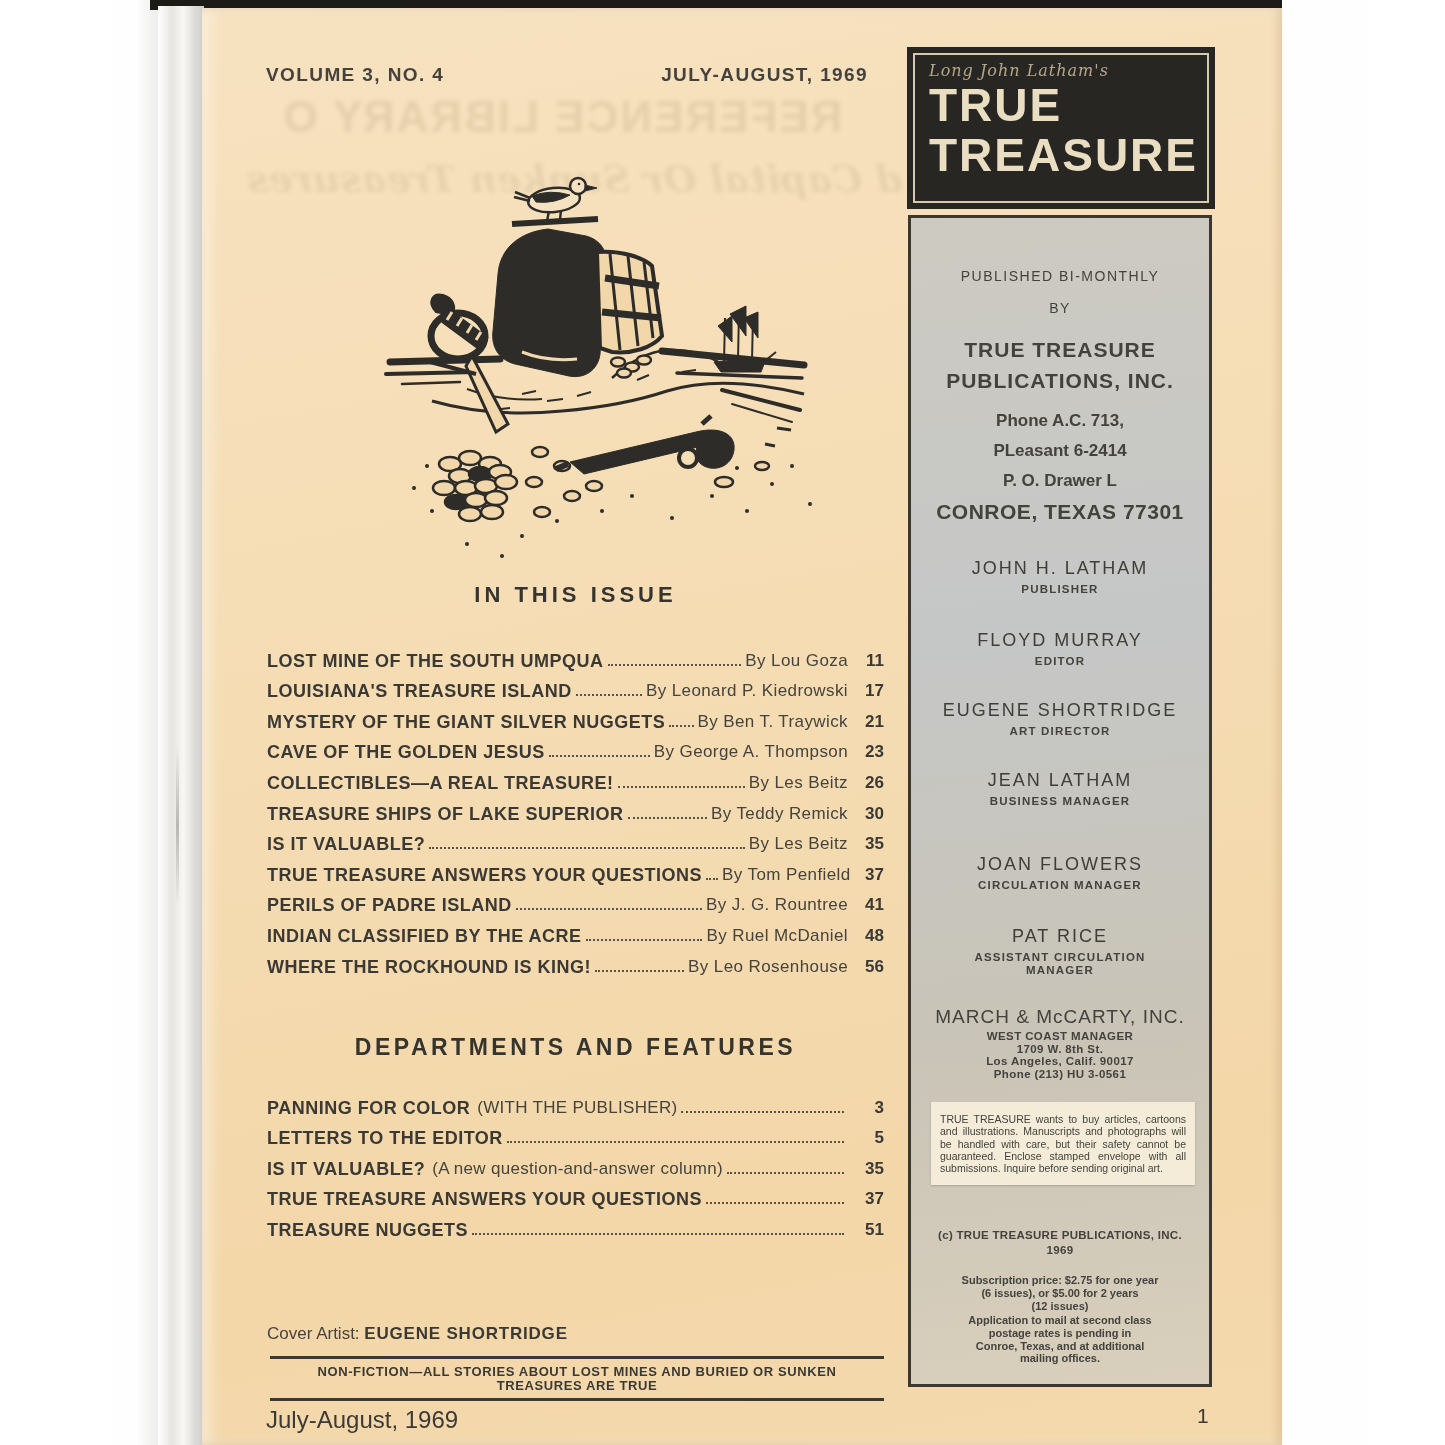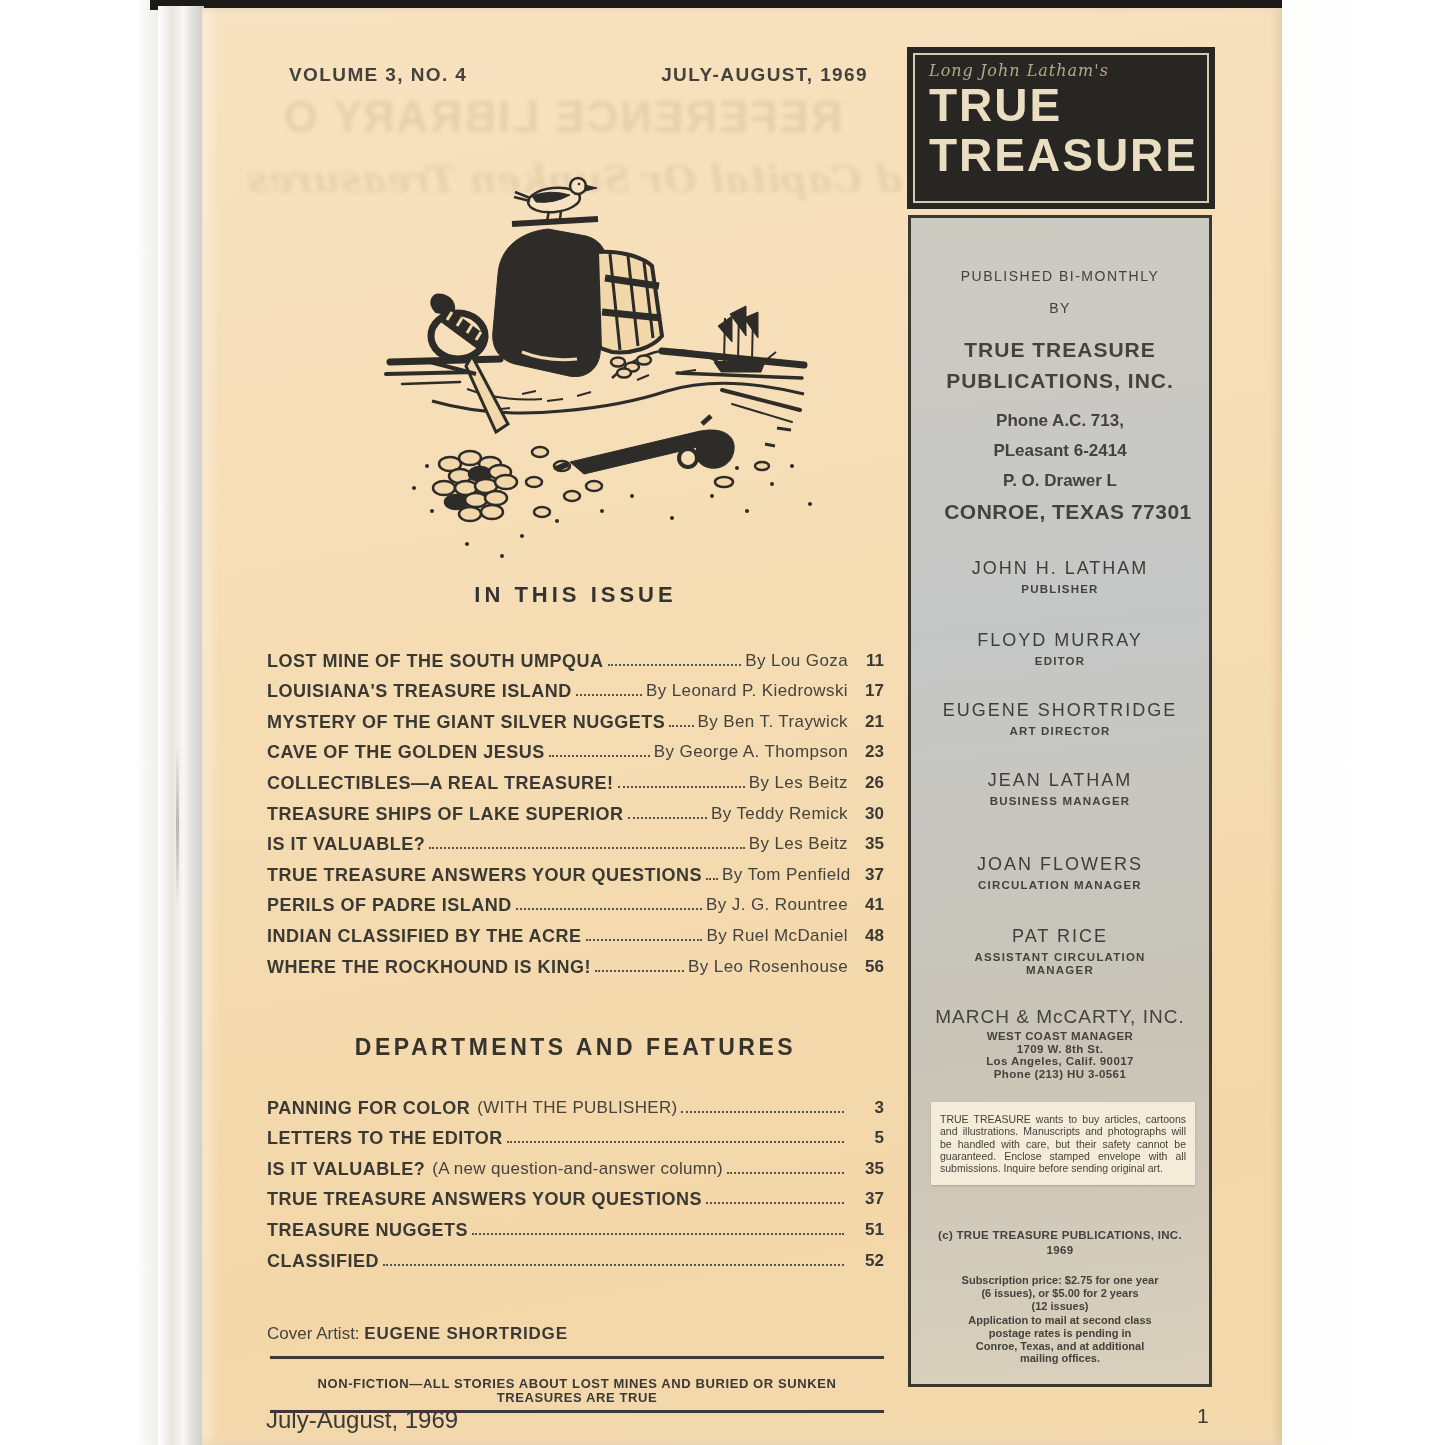--- a/index.html
+++ b/index.html
@@ -18,41 +18,41 @@
        box-shadow:inset -4px 0 10px rgba(140,100,60,.20), inset 8px 0 14px rgba(255,250,240,.55);}
 
   
   .ghost{position:absolute;transform:scaleX(-1);filter:blur(2px);font-weight:bold;white-space:nowrap;}
   .g1{left:30px;top:84px;width:660px;text-align:center;font-size:44px;letter-spacing:2px;color:rgba(146,124,88,.17);}
   .g2{left:60px;top:148px;width:640px;text-align:center;font-size:38px;font-family:"DejaVu Serif",serif;
       font-style:italic;color:rgba(150,126,90,.15);}
 
   
   .vol,.date{position:absolute;top:56px;font-size:19px;font-weight:600;letter-spacing:1.4px;color:#45423d;}
-  .vol{left:64px;margin-left:23px;} .date{right:414px;}
+  .vol{left:64px;} .date{right:414px;}
 
   
   .logo{position:absolute;left:705px;top:39px;width:308px;height:162px;background:#282623;
         border:1px solid #282623;box-sizing:border-box;padding:5px;}
   .logo-inner{width:100%;height:100%;box-sizing:border-box;border:2px solid #d5c9ae;
         background:#282623;padding:6px 24px 0 14px;}
   .logo-script{font-family:"DejaVu Serif",serif;font-style:italic;font-size:16px;color:#b4a789;letter-spacing:1px;}
   .logo-l1,.logo-l2{font-weight:bold;color:#eadec2;font-size:46px;line-height:50px;letter-spacing:2px;}
 
   
   .sidebar{position:absolute;left:706px;top:207px;width:304px;height:1172px;box-sizing:border-box;
         border:3px solid #3a3831;
         background:linear-gradient(175deg,#cdcac1 0%,#c5c7c7 35%,#c9c4b7 70%,#d9cfbc 100%);
         color:#44423d;text-align:center;overflow:hidden;}
   .sb{position:absolute;left:0;width:100%;}
   .sb-pub{top:50px;font-size:14px;font-weight:500;letter-spacing:1.5px;}
   .sb-by{top:82px;font-size:14px;font-weight:500;letter-spacing:1.5px;}
   .sb-co{top:116px;font-size:21px;font-weight:bold;letter-spacing:1px;line-height:31px;}
   .sb-ph{top:188px;font-size:17px;font-weight:bold;line-height:30px;}
-  .sb-conroe{top:282px;font-size:21px;font-weight:bold;letter-spacing:.5px;padding-left:8px;}
+  .sb-conroe{top:282px;font-size:21px;font-weight:bold;letter-spacing:.5px;}
   .staff-name{font-size:18px;font-weight:400;letter-spacing:2px;color:#3f3d38;}
   .staff-role{font-size:11.5px;font-weight:bold;letter-spacing:1.2px;margin-top:4px;line-height:13px;}
   .st0{top:340px;} .st1{top:412px;} .st2{top:482px;} .st3{top:552px;} .st4{top:636px;} .st5{top:708px;}
   .sb-march{top:788px;font-size:19px;font-weight:400;letter-spacing:1px;}
   .sb-march-lines{top:812px;font-size:11.5px;font-weight:600;line-height:12.5px;letter-spacing:.4px;}
   .notice{position:absolute;left:20px;top:884px;width:264px;background:#f4ecd9;padding:11px 9px;
         box-sizing:border-box;text-align:justify;font-size:10.5px;font-weight:normal;line-height:12.3px;
         box-shadow:0 1px 2px rgba(60,50,30,.25);}
   .sb-copy{top:1010px;font-size:11.5px;font-weight:bold;line-height:15px;letter-spacing:.3px;}
   .sb-sub{top:1056px;font-size:11px;font-weight:bold;line-height:12.8px;}
@@ -68,21 +68,21 @@
   .row .t{font-size:18px;font-weight:bold;letter-spacing:.5px;line-height:28px;white-space:nowrap;color:#3b3934;}
   .row .note{font-size:17px;font-weight:400;letter-spacing:.3px;line-height:28px;white-space:nowrap;margin-left:7px;color:#45433e;}
   .row .a{font-size:17px;font-weight:400;letter-spacing:.4px;line-height:28px;white-space:nowrap;color:#45433e;}
   .row .leader{flex:1;border-bottom:2px dotted #56534c;margin:0 4px 9px 4px;min-width:12px;}
   .row .n{width:36px;text-align:right;font-size:17px;font-weight:bold;line-height:28px;color:#3b3934;}
   .dept-head{position:absolute;left:65px;top:1026px;width:617px;text-align:center;
         font-size:23px;font-weight:bold;letter-spacing:3.5px;color:#36342f;}
   .cover{position:absolute;left:65px;top:1316px;width:617px;text-align:left;font-size:17px;color:#45433e;}
   .cover b{font-weight:bold;letter-spacing:.8px;color:#3b3934;}
   .nf{position:absolute;left:68px;top:1348px;width:614px;border-top:3px solid #3b3934;
-        border-bottom:3px solid #3b3934;padding:18px 0 5px 0;text-align:center;
+        border-bottom:3px solid #3b3934;padding:6px 0 5px 0;text-align:center;
         font-size:13px;font-weight:bold;letter-spacing:.6px;line-height:14px;color:#3b3934;}
   .fdate{position:absolute;left:64px;top:1398px;font-size:24px;color:#3c3a36;}
   .pnum{position:absolute;left:995px;top:1396px;font-size:21px;color:#3c3a36;}
 </style>
 </head>
 <body>
 
 <div class="bed">
   <div class="shadow-col"></div>
   <div class="top-edge"></div>
@@ -302,25 +302,20 @@
       <div class="row">
           <span class="t">TRUE TREASURE ANSWERS YOUR QUESTIONS</span>
           <span class="leader"></span>
           <span class="n">37</span>
         </div>
       <div class="row">
           <span class="t">TREASURE NUGGETS</span>
           <span class="leader"></span>
           <span class="n">51</span>
         </div>
-      <div class="row">
-          <span class="t">CLASSIFIED</span>
-          <span class="leader"></span>
-          <span class="n">52</span>
-        </div>
     </div>
 
     <div class="cover">
       <span>Cover Artist:</span>
       <b>EUGENE SHORTRIDGE</b>
     </div>
 
     <div class="nf">
       <div>NON-FICTION—ALL STORIES ABOUT LOST MINES AND BURIED OR SUNKEN</div>
       <div>TREASURES ARE TRUE</div>

